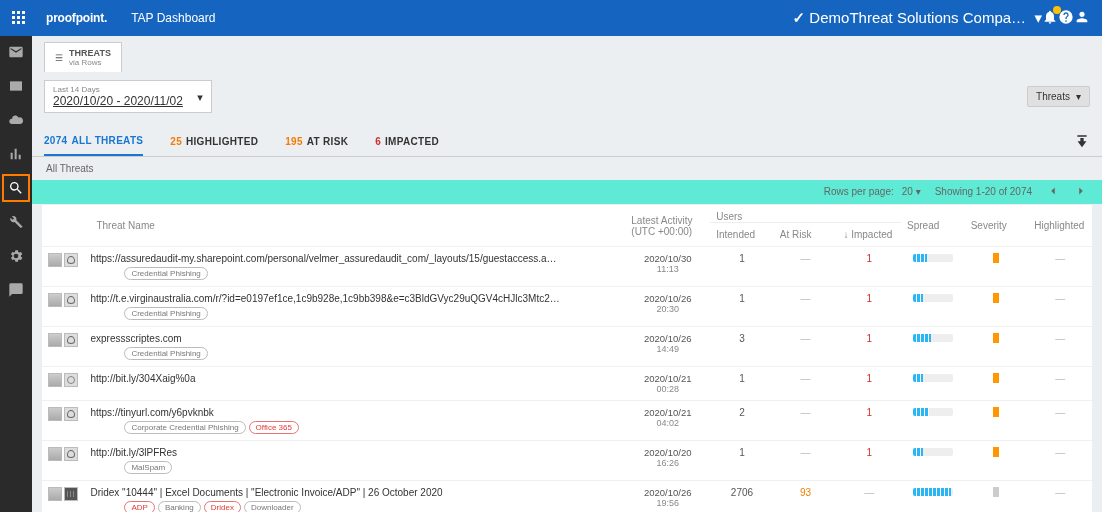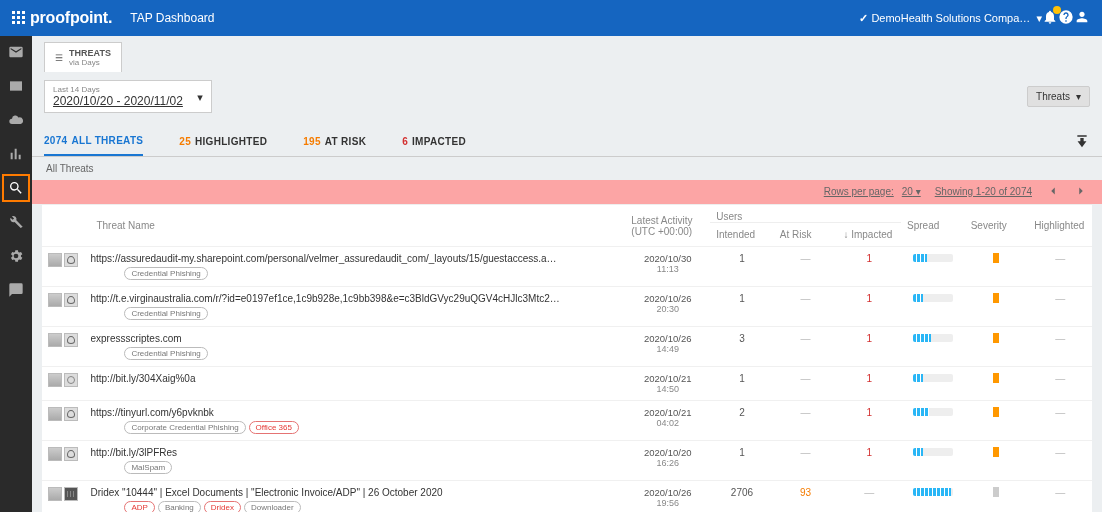--- a/index.html
+++ b/index.html
@@ -1,20 +1,20 @@
 <!DOCTYPE html>
 <html><head>
 <meta charset="utf-8">
 <style>
   * { box-sizing: border-box; margin: 0; padding: 0; font-family: Arial, Helvetica, sans-serif; }
   body { background: #e8e8e8; width: 1102px; height: 512px; overflow: hidden; font-size: 11px; color: #333; }
   .header { background: #1565c0; height: 36px; display: flex; align-items: center; color: #fff; padding: 0 12px; }
-  .brand { font-size: 16px; font-weight: 700; margin-left: 4px; letter-spacing: -0.2px; }
-  .title { font-size: 12px; margin-left: 18px; font-weight: 400; }
-  .header-right { margin-left: auto; display: flex; align-items: center; font-size: 11px; }
+  .brand { font-size: 12px; font-weight: 700; margin-left: 20px; letter-spacing: -0.2px; }
+  .title { font-size: 12px; margin-left: 24px; font-weight: 400; }
+  .header-right { margin-left: auto; display: flex; align-items: center; font-size: 15px; }
   .check { color: #fff; font-weight: bold; }
   .bell-wrap { position: relative; }
   .bell-dot { position: absolute; top: -3px; right: -3px; width: 8px; height: 8px; background: #ffc107; border-radius: 50%; }
   .icon-svg { width: 16px; height: 16px; fill: #fff; }
   .apps-icon { width: 14px; height: 14px; display: grid; grid-template-columns: repeat(3,3px); grid-template-rows: repeat(3,3px); gap: 2px; }
   .apps-icon span { background: #fff; width: 3px; height: 3px; }
 
   .shell { display: flex; height: calc(512px - 36px); }
   .sidebar { width: 32px; background: #2a2a2a; display: flex; flex-direction: column; align-items: center; padding-top: 8px; gap: 18px; }
   .side-icon { width: 16px; height: 16px; fill: #aaa; cursor: pointer; }
@@ -26,31 +26,31 @@
   .threats-tab { display: inline-flex; align-items: center; background: #fff; border: 1px solid #ccc; border-bottom: none; padding: 5px 10px; gap: 6px; font-size: 9px; color: #555; }
   .threats-tab small { display: block; font-size: 8px; color: #888; }
 
   .controls { display: flex; align-items: center; padding: 8px 12px; }
   .date-picker { background: #fff; border: 1px solid #ccc; padding: 4px 28px 4px 8px; position: relative; }
   .date-picker .lbl { font-size: 8px; color: #888; }
   .date-picker .val { font-size: 12px; color: #333; text-decoration: underline; }
   .date-picker .caret { position: absolute; right: 8px; top: 50%; transform: translateY(-50%); }
   .threats-filter { margin-left: auto; background: #e0e0e0; border: 1px solid #ccc; border-radius: 2px; padding: 4px 8px; font-size: 10px; display: flex; align-items: center; gap: 6px; }
 
-  .summary-tabs { display: flex; gap: 36px; padding: 6px 12px 0 12px; border-bottom: 1px solid #ccc; background: #eceff1; align-items: center; text-align: center; }
+  .summary-tabs { display: flex; gap: 27px; padding: 6px 12px 0 12px; border-bottom: 1px solid #ccc; background: #eceff1; align-items: center; text-align: center; }
   .stab { padding: 8px 0; font-size: 10px; font-weight: 600; letter-spacing: 0.3px; cursor: pointer; }
   .stab .n { margin-right: 4px; }
   .stab.active { color: #1976d2; border-bottom: 2px solid #1976d2; }
   .stab.orange .n { color: #f57c00; }
   .stab.red .n { color: #d32f2f; }
   .dl-icon { margin-left: auto; width: 16px; height: 16px; fill: #333; cursor: pointer; }
 
   .crumb { padding: 6px 14px; font-size: 10px; color: #666; background: #eceff1; }
 
-  .pager-row { display: flex; align-items: center; justify-content: flex-end; gap: 14px; padding: 4px 14px 6px 14px; color: #666; font-size: 10px; background: #fca5a5; text-decoration: underline; }
+  .pager-row { display: flex; align-items: center; justify-content: flex-end; gap: 14px; padding: 4px 14px 6px 14px; color: #666; font-size: 10px; background: #5eead4; }
   .pager-row .sep { margin: 0 4px; }
   .chev { width: 14px; height: 14px; fill: #666; cursor: pointer; }
 
   .table-wrap { background: #fff; margin: 0 10px 0 10px; flex: 1; overflow: hidden; }
   table { width: 100%; border-collapse: collapse; font-size: 10px; table-layout: fixed; }
   thead th { color: #888; font-weight: 400; padding: 6px 6px; text-align: left; border-top: 1px solid #eee; }
   thead th.left { text-align: left; padding-left: 12px; }
   thead th.users-group { padding-bottom: 0; }
   tbody tr { border-top: 1px solid #f0f0f0; }
   tbody td { padding: 6px 6px; vertical-align: top; text-align: center; }
@@ -94,21 +94,21 @@
       <span></span>
       <span></span>
       <span></span>
       <span></span>
       <span></span>
     </div>
   <span class="brand">proofpoint.</span>
   <span class="title">TAP Dashboard</span>
   <div class="header-right">
     <span><span class="check">✓ </span><span>Demo</span></span>
-    <span><span>Health Solutions Compa…</span> &nbsp;▾</span>
+    <span><span>Threat Solutions Compa…</span> &nbsp;▾</span>
     <span class="bell-wrap"><svg class="icon-svg" viewBox="0 0 24 24">
           <path d="M12 22a2 2 0 0 0 2-2h-4a2 2 0 0 0 2 2zm6-6V11c0-3.07-1.63-5.64-4.5-6.32V4a1.5 1.5 0 0 0-3 0v.68C7.63 5.36 6 7.92 6 11v5l-2 2v1h16v-1l-2-2z"></path>
         </svg><span class="bell-dot"></span></span>
     <span><svg class="icon-svg" viewBox="0 0 24 24">
           <path d="M12 2a10 10 0 1 0 0 20 10 10 0 0 0 0-20zm1 17h-2v-2h2v2zm2.07-7.75-.9.92C13.45 12.9 13 13.5 13 15h-2v-.5c0-1.1.45-2.1 1.17-2.83l1.24-1.26c.37-.36.59-.86.59-1.41a2 2 0 0 0-4 0H8c0-2.21 1.79-4 4-4s4 1.79 4 4c0 .88-.36 1.68-.93 2.25z"></path>
         </svg></span>
     <span><svg class="icon-svg" viewBox="0 0 24 24">
           <path d="M12 12c2.21 0 4-1.79 4-4s-1.79-4-4-4-4 1.79-4 4 1.79 4 4 4zm0 2c-2.67 0-8 1.34-8 4v2h16v-2c0-2.66-5.33-4-8-4z"></path>
         </svg></span>
   </div>
@@ -141,21 +141,21 @@
         <path d="M20 2H4a2 2 0 0 0-2 2v18l4-4h14a2 2 0 0 0 2-2V4a2 2 0 0 0-2-2z"></path>
       </svg>
   </div>
 
   <div class="main">
     <div class="tabbar">
       <div class="threats-tab">
         <span>☰</span>
         <span>
           <span style="display:block;font-weight:600;">THREATS</span>
-          <small>via Days</small>
+          <small>via Rows</small>
         </span>
       </div>
     </div>
 
     <div class="controls">
       <div class="date-picker">
         <div class="lbl">Last 14 Days</div>
         <div class="val">2020/10/20 - 2020/11/02</div>
         <span class="caret">▾</span>
       </div>
@@ -288,21 +288,21 @@
     <td class="tn"><span class="row-icons">
                   <span class="ibox fill"></span>
                   <span class="ibox orb"></span>
                 </span></td>
     <td class="tn">
       <span class="threat-name">http://bit.ly/304Xaig%0a</span>
       
     </td>
     <td>
                 <div class="date">2020/10/21</div>
-                <div class="time">14:50</div>
+                <div class="time">00:28</div>
               </td>
     <td><span class="num">1</span></td>
     <td><span class="dash">—</span></td>
     <td><span class="num red">1</span></td>
     <td><span class="spread segmented" style="--p:25"></span></td>
     <td><span class="sev "></span></td>
     <td><span class="dash">—</span></td>
             </tr>
             <tr>
     <td class="tn"><span class="row-icons">

